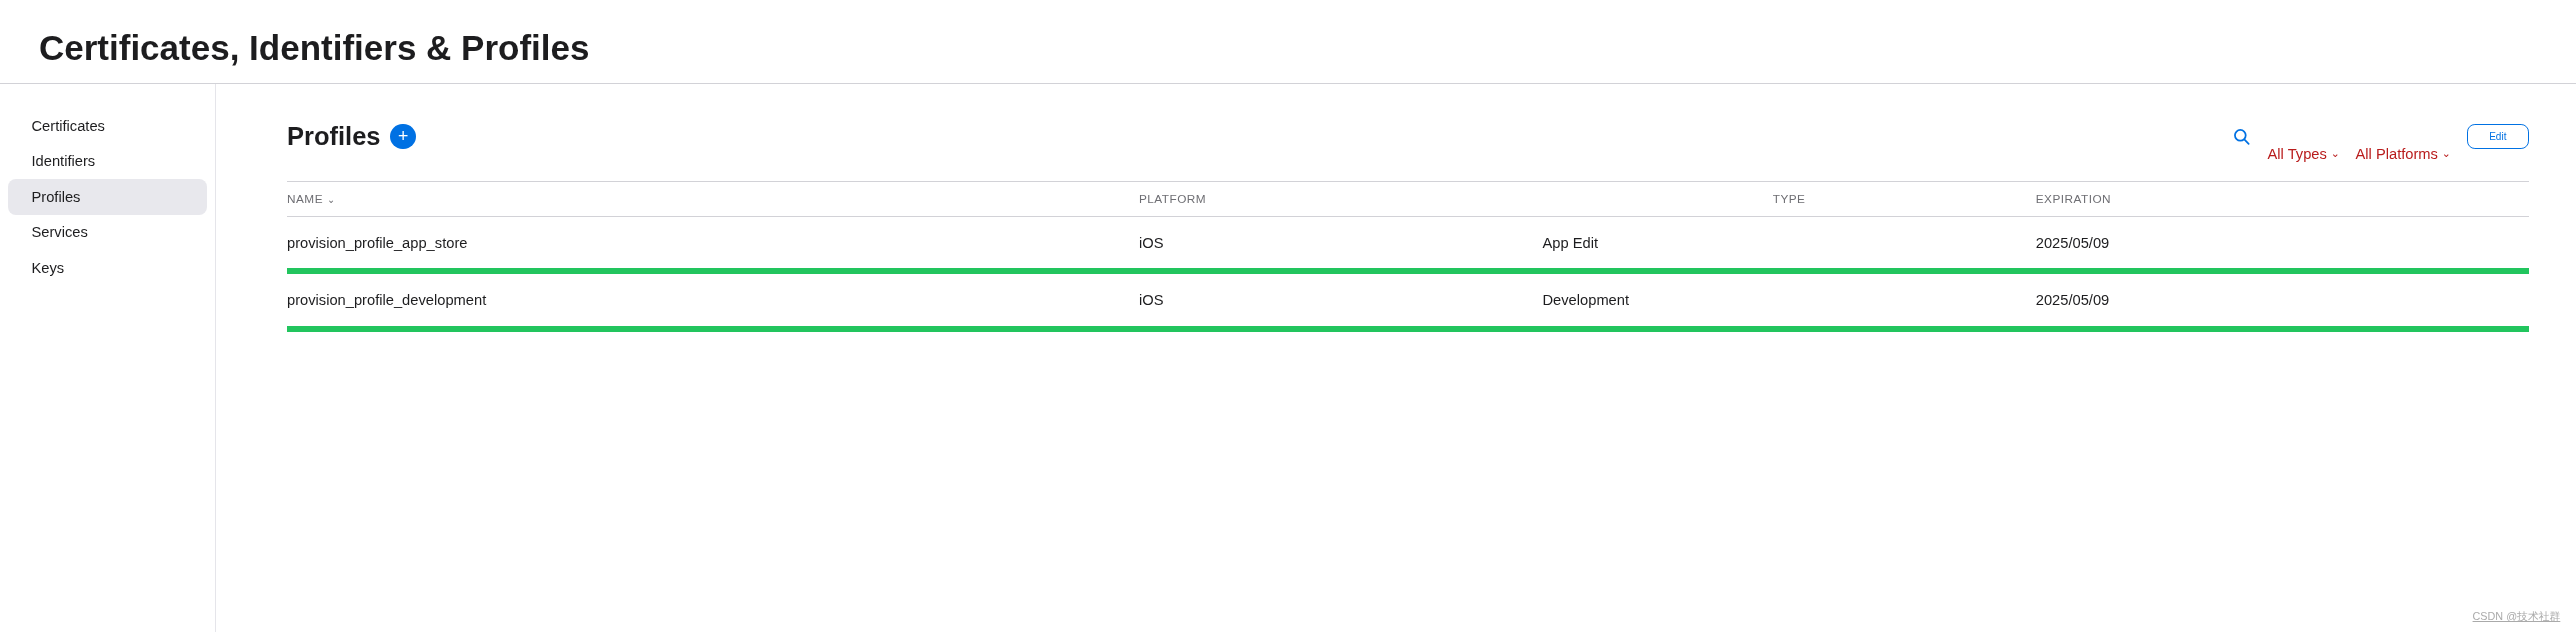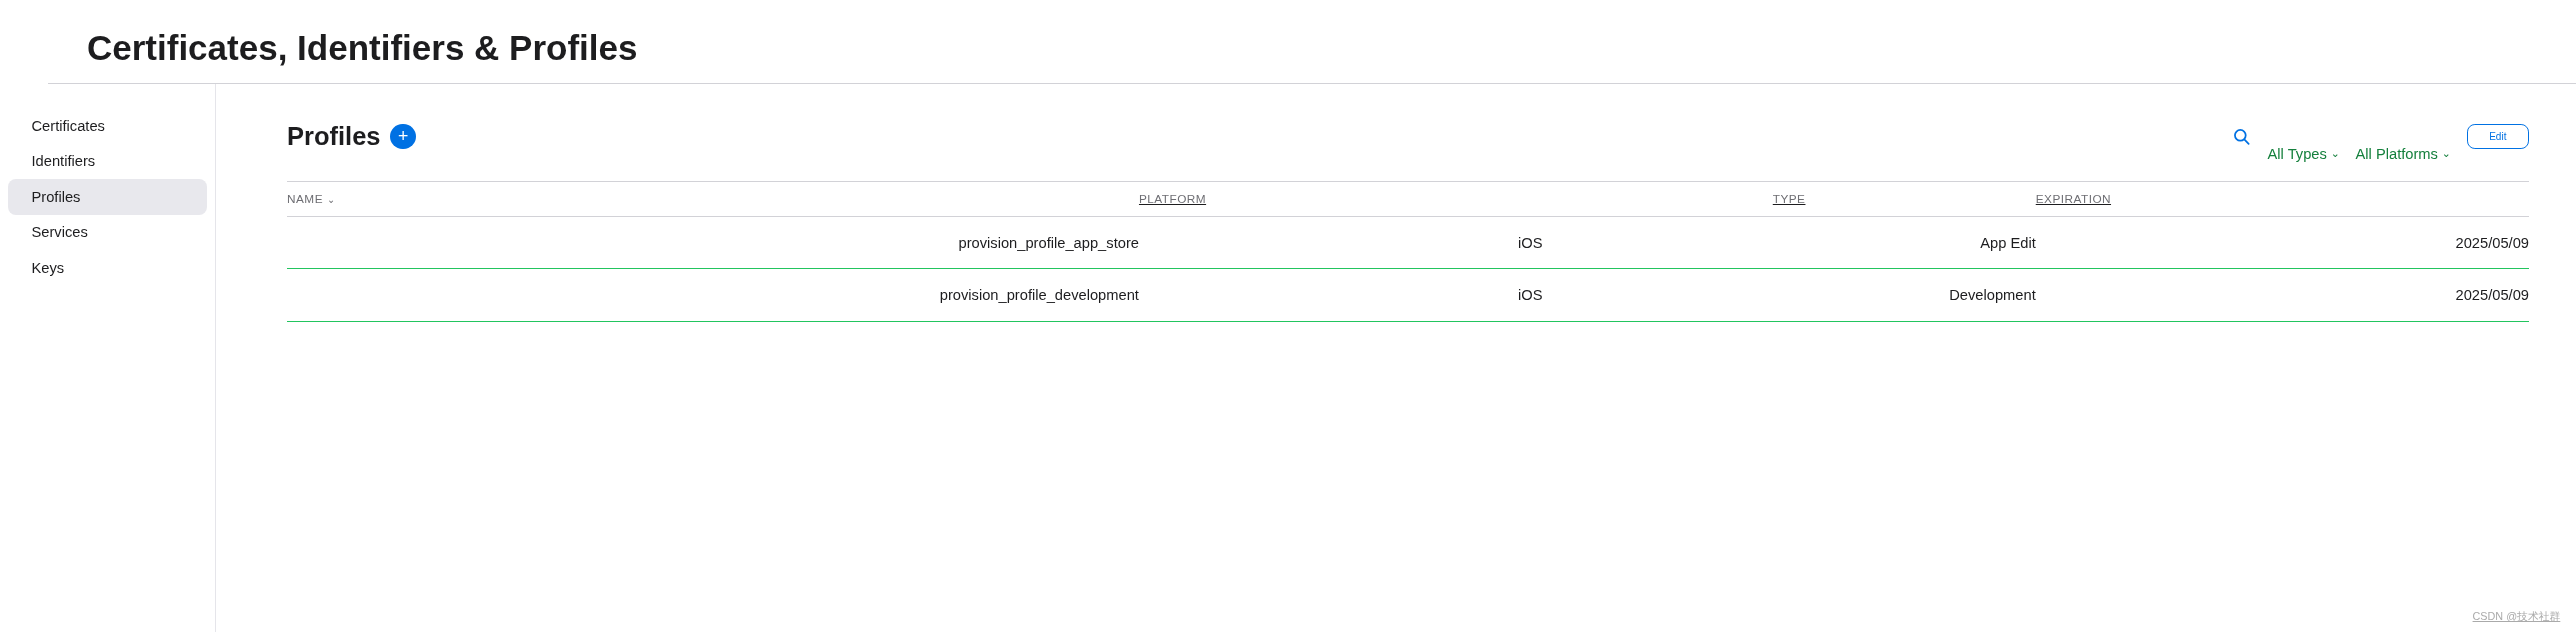--- a/index.html
+++ b/index.html
@@ -6,21 +6,20 @@
     body {
       font-family: -apple-system, BlinkMacSystemFont, "Helvetica Neue", Arial, sans-serif;
       background: #ffffff;
       color: #1d1d1f;
       min-height: 100vh;
     }
 
     .page-header {
       padding: 27.5px 39px 15.7px 39px;
       border-bottom: 1px solid #d2d2d7;
-      margin-left: 48px;
     }
 
     .page-title {
       font-size: 35px;
       font-weight: 700;
       color: #1d1d1f;
     }
 
     .page-body {
       display: flex;
@@ -106,21 +105,21 @@
       color: #0071e3;
       font-size: 19.6px;
       display: flex;
       align-items: center;
     }
 
     .filter-dropdown {
       background: none;
       border: none;
       cursor: pointer;
-      color: #15803d;
+      color: #b91c1c;
       font-size: 14.7px;
       display: flex;
       align-items: center;
       gap: 3.9px;
       margin-top: 34px;
     }
 
     .filter-dropdown .chevron {
       font-size: 10.8px;
     }
@@ -138,42 +137,40 @@
 
     
     .profiles-table {
       width: 100%;
       border-collapse: collapse;
     }
 
     .profiles-table thead tr {
       border-bottom: 1px solid #d2d2d7;
       border-top: 1px solid #d2d2d7;
-      text-decoration: underline;
     }
 
     .profiles-table thead th {
       padding: 9.8px 0;
       text-align: left;
       font-size: 11.8px;
       font-weight: 500;
       color: #6e6e73;
       letter-spacing: 0.04em;
       text-transform: uppercase;
     }
 
     .profiles-table th.name-col { width: 38%; }
     .profiles-table th.platform-col { width: 18%; }
     .profiles-table th.type-col { width: 22%; text-align: center; }
     .profiles-table th.expiration-col { width: 22%; }
 
     .profiles-table tbody tr {
-      border-bottom: 1px solid #22c55e;
-      cursor: pointer;
-      text-align: right;
+      border-bottom: 6px solid #22c55e;
+      cursor: pointer;
     }
 
     .profiles-table tbody td {
       padding: 17.7px 0;
       font-size: 14.7px;
       color: #1d1d1f;
     }
 
     .name-sort {
       display: inline-flex;

